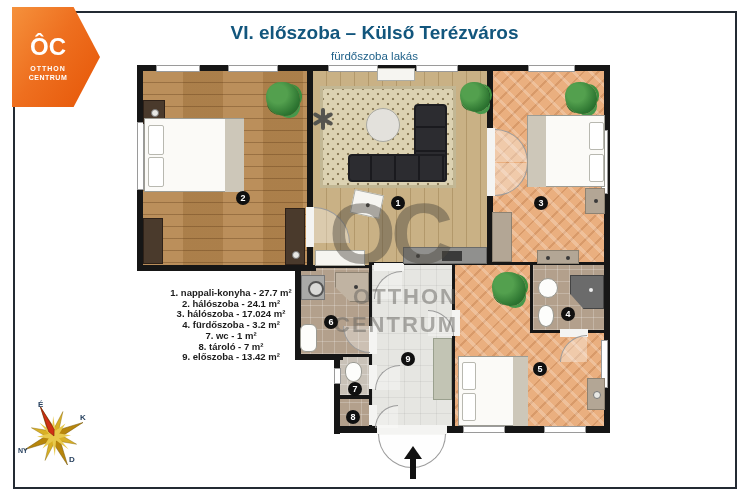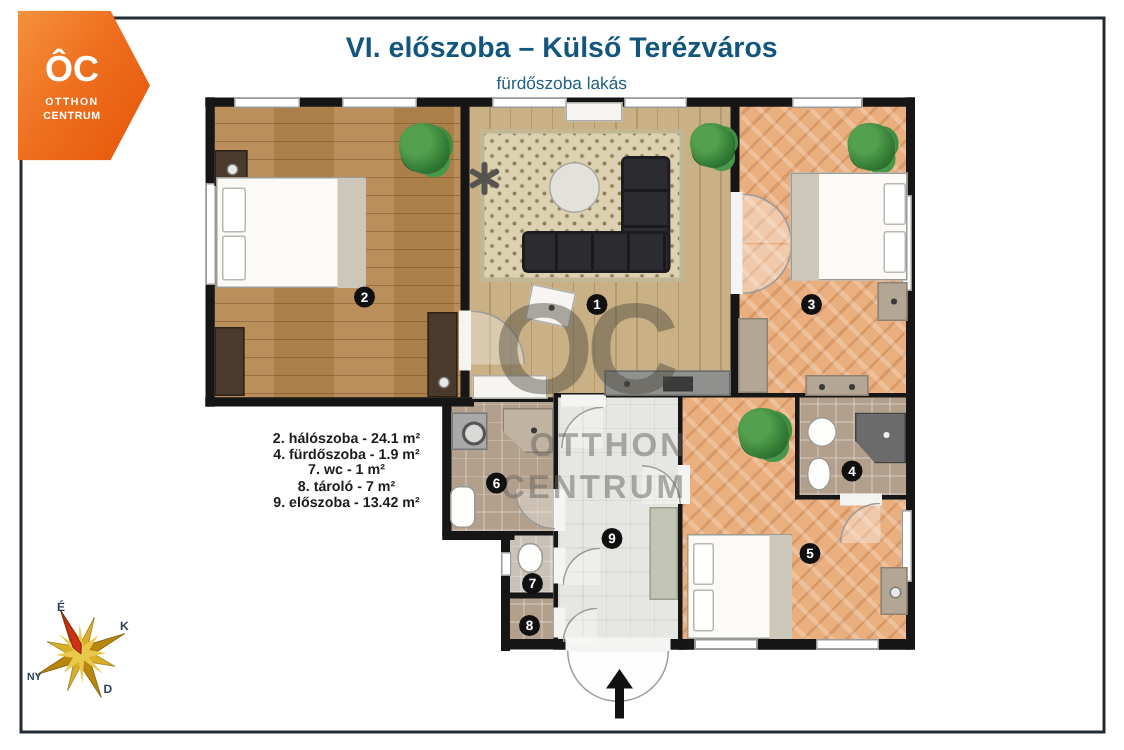--- a/index.html
+++ b/index.html
@@ -271,22 +271,24 @@
     <div class="badge" style="left:184px;top:247px;">6</div>
     <div class="badge" style="left:208px;top:314px;">7</div>
     <div class="badge" style="left:206px;top:342px;">8</div>
     <div class="badge" style="left:261px;top:284px;">9</div>
 
     <div class="arrow-tri"></div>
     <div class="arrow-stem"></div>
   </div>
 
   <div class="legend">
+    <div>1. nappali-konyha - 27.7 m²</div>
     <div>2. hálószoba - 24.1 m²</div>
-    <div>4. fürdőszoba - 1.9 m²</div>
+    <div>3. hálószoba - 17.024 m²</div>
+    <div>4. fürdőszoba - 3.2 m²</div>
     <div>7. wc - 1 m²</div>
     <div>8. tároló - 7 m²</div>
     <div>9. előszoba - 13.42 m²</div>
   </div>
 
   <svg class="compass" width="76" height="76" viewBox="0 0 76 76">
     <g transform="rotate(-25 38 40)">
       <polygon points="38,8 42,36 70,40 42,44 38,72 34,44 6,40 34,36" fill="#b8860b" stroke="#7a5a08" stroke-width="0.5"></polygon>
       <polygon points="38,14 41,36 62,40 41,44 38,66 35,44 14,40 35,36" fill="#d9b025" stroke="#8a6a0a" stroke-width="0.4" transform="rotate(45 38 40)"></polygon>
       <polygon points="38,20 40,37 55,40 40,43 38,60 36,43 21,40 36,37" fill="#e8c94a" transform="rotate(22.5 38 40)"></polygon>

